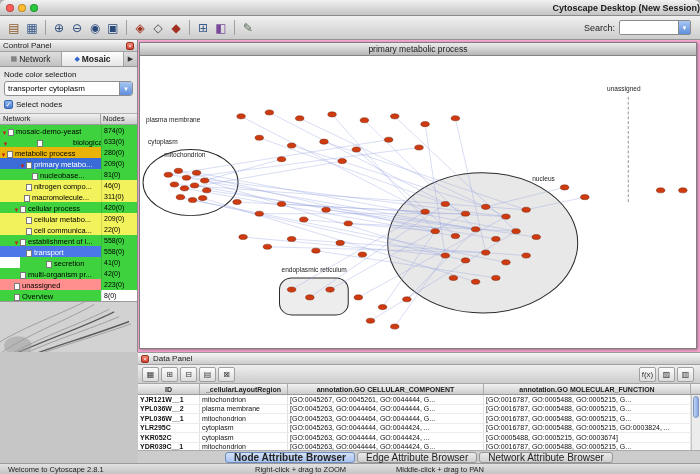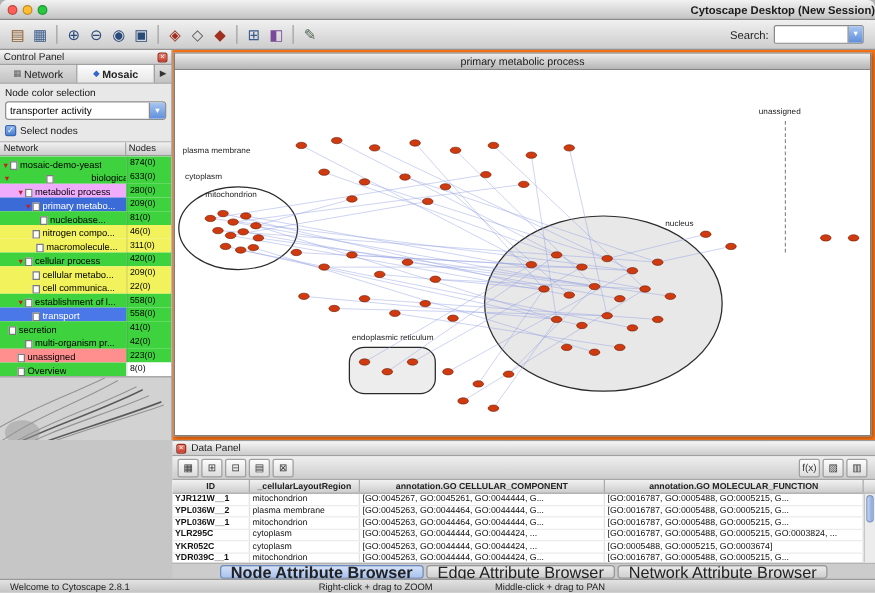--- a/index.html
+++ b/index.html
@@ -56,21 +56,21 @@
   .trow { height:11px; display:flex; align-items:stretch; font-size:7.5px; cursor:default; }
   .trow .lbl { flex:1; display:flex; align-items:flex-end; overflow:hidden; white-space:nowrap; }
   .trow .cnt { width:36px; flex:none; display:flex; align-items:center; padding:0 2px; border-left:1px solid rgba(0,0,0,.12); font-size:7px; }
   .texp { color:#c41f1f; font-size:6px; width:7px; flex:none; display:inline-block; text-align:center; }
   .ticon { width:6px; height:7px; background:#fdfdfd; border:1px solid #7a7a7a; margin-right:2px; flex:none; }
   .tlabel { overflow:hidden; text-overflow:clip; }
   .thumb { flex:1; border-top:1px solid #9a9a9a; background:#d2d2d2; overflow:hidden; }
   .thumb svg { width:100%; height:100%; display:block; }
 
   
-  .network-area { height:312px; flex:none; background:#f97316; padding:2px 3px 3px 1px; }
+  .network-area { height:312px; flex:none; background:#f9a8d4; padding:2px 3px 3px 1px; }
   .frame { height:100%; border:1px solid #7e7e7e; display:flex; flex-direction:column; box-shadow:1px 1px 3px rgba(0,0,0,.35); background:#fff; }
   .frame-title { height:13px; flex:none; background:linear-gradient(#ececec,#b6b6b6); border-bottom:1px solid #858585; font-size:8.5px; text-align:center; line-height:12px; color:#1a1a1a; }
   .canvas { flex:1; position:relative; background:#fff; min-height:0; }
   .canvas svg { position:absolute; left:0; top:0; width:100%; height:100%; }
 
   
   .data-panel { flex:1; display:flex; flex-direction:column; min-height:0; background:#dcdcdc; border-top:1px solid #9a9a9a; }
   .dp-toolbar { height:19px; flex:none; background:linear-gradient(#efefef,#cccccc); border-bottom:1px solid #a6a6a6; display:flex; align-items:center; padding:0 4px; }
   .dp-btn { min-width:17px; height:15px; border:1px solid #a0a0a0; border-radius:2px; background:linear-gradient(#fdfdfd,#dcdcdc); font-size:8px; color:#333; display:flex; align-items:center; justify-content:center; margin-right:2px; padding:0 1px; }
   .dp-right { margin-left:auto; display:flex; }
@@ -82,21 +82,21 @@
   .dp-td { border-right:1px solid #e2e2e2; padding:0 2px; display:flex; align-items:center; overflow:hidden; white-space:nowrap; }
   .c0 { width:62px; flex:none; font-weight:bold; }
   .c1 { width:88px; flex:none; }
   .c2 { width:196px; flex:none; }
   .c3 { flex:1; min-width:0; }
   .dp-scroll { position:absolute; top:11px; right:0; bottom:0; width:9px; background:#ececec; border-left:1px solid #c6c6c6; }
   .dp-scrollthumb { position:absolute; top:1px; left:1px; width:6px; height:22px; border-radius:3px; background:linear-gradient(90deg,#c2d4f2,#86a9e2); border:1px solid #7f96c0; }
 
   
   .bottom-tabs { height:13px; flex:none; background:#cccccc; display:flex; align-items:center; justify-content:center; gap:2px; border-top:1px solid #aaa; }
-  .btab { font-size:13px; color:#222; padding:0 8px; height:11px; line-height:10px; border:1px solid #979797; border-radius:3px; background:linear-gradient(#ebebeb,#cfcfcf); }
+  .btab { font-size:10px; color:#222; padding:0 8px; height:11px; line-height:10px; border:1px solid #979797; border-radius:3px; background:linear-gradient(#ebebeb,#cfcfcf); }
   .btab.sel { background:linear-gradient(#d3e1f8,#a9c3ee); border-color:#6d8cc0; font-weight:bold; }
   .statusbar { height:11px; flex:none; background:linear-gradient(#e2e2e2,#c4c4c4); border-top:1px solid #9a9a9a; position:relative; font-size:7.5px; color:#222; }
   .statusbar span { position:absolute; top:1px; white-space:nowrap; }
   .sb1 { left:8px; } .sb2 { left:255px; } .sb3 { left:396px; }
 </style>
 </head>
 <body>
 
 <div class="window">
 
@@ -153,21 +153,21 @@
             </div>
             <div class="cp-tab sel">
               <span class="ticn" style="color: rgb(51, 102, 204);">◆</span>
               <span>Mosaic</span>
             </div>
             <div class="cp-arrow">▶</div>
           </div>
         <div class="cp-section">
           <div class="cp-label">Node color selection</div>
           <div class="dropdown">
-            <div class="dd-text">transporter activity</div>
+            <div class="dd-text">transporter cytoplasm</div>
             <div class="dd-btn">▼</div>
           </div>
           <div class="checkrow">
             <div class="checkbox">✓</div>
             <span class="checklabel">Select nodes</span>
           </div>
         </div>
         <div class="tree-head">
           <div class="th-net">Network</div>
           <div class="th-nodes">Nodes</div>
@@ -183,21 +183,21 @@
             </div>
             <div class="trow">
               <div class="lbl" style="background: rgb(63, 210, 63); color: rgb(0, 0, 0); padding-left: 2px; gap: 28px;">
                 <span class="texp">▼</span>
                 <span class="ticon"></span>
                 <span class="tlabel">biological_process</span>
               </div>
               <div class="cnt" style="background: rgb(63, 210, 63);">633(0)</div>
             </div>
             <div class="trow">
-              <div class="lbl" style="background: #f0abfc; color: rgb(0, 0, 0); padding-left: 13px;">
+              <div class="lbl" style="background: #eab308; color: rgb(0, 0, 0); ">
                 <span class="texp">▼</span>
                 <span class="ticon"></span>
                 <span class="tlabel">metabolic process</span>
               </div>
               <div class="cnt" style="background: rgb(63, 210, 63);">280(0)</div>
             </div>
             <div class="trow">
               <div class="lbl" style="background: rgb(58, 107, 214); color: rgb(255, 255, 255); padding-left: 19px;">
                 <span class="texp">▼</span>
                 <span class="ticon"></span>
@@ -215,21 +215,21 @@
             </div>
             <div class="trow">
               <div class="lbl" style="background: rgb(242, 242, 92); color: rgb(0, 0, 0); padding-left: 19px;">
                 <span class="texp"></span>
                 <span class="ticon"></span>
                 <span class="tlabel">nitrogen compo...</span>
               </div>
               <div class="cnt" style="background: rgb(242, 242, 92);">46(0)</div>
             </div>
             <div class="trow">
-              <div class="lbl" style="background: rgb(242, 242, 92); color: rgb(0, 0, 0); padding-left: 22px;">
+              <div class="lbl" style="background: rgb(242, 242, 92); color: rgb(0, 0, 0); padding-left: 17px;">
                 <span class="texp"></span>
                 <span class="ticon"></span>
                 <span class="tlabel">macromolecule...</span>
               </div>
               <div class="cnt" style="background: rgb(242, 242, 92);">311(0)</div>
             </div>
             <div class="trow">
               <div class="lbl" style="background: rgb(63, 210, 63); color: rgb(0, 0, 0); padding-left: 13px;">
                 <span class="texp">▼</span>
                 <span class="ticon"></span>
@@ -263,21 +263,21 @@
             </div>
             <div class="trow">
               <div class="lbl" style="background: rgb(74, 120, 232); color: rgb(255, 255, 255); padding-left: 19px;">
                 <span class="texp"></span>
                 <span class="ticon"></span>
                 <span class="tlabel">transport</span>
               </div>
               <div class="cnt" style="background: rgb(63, 210, 63);">558(0)</div>
             </div>
             <div class="trow">
-              <div class="lbl" style="background: rgb(63, 210, 63); color: rgb(0, 0, 0); ">
+              <div class="lbl" style="background: rgb(63, 210, 63); color: rgb(0, 0, 0); padding-left: 19px; margin-left: 20px;">
                 <span class="texp"></span>
                 <span class="ticon"></span>
                 <span class="tlabel">secretion</span>
               </div>
               <div class="cnt" style="background: rgb(63, 210, 63);">41(0)</div>
             </div>
             <div class="trow">
               <div class="lbl" style="background: rgb(63, 210, 63); color: rgb(0, 0, 0); padding-left: 13px;">
                 <span class="texp"></span>
                 <span class="ticon"></span>

